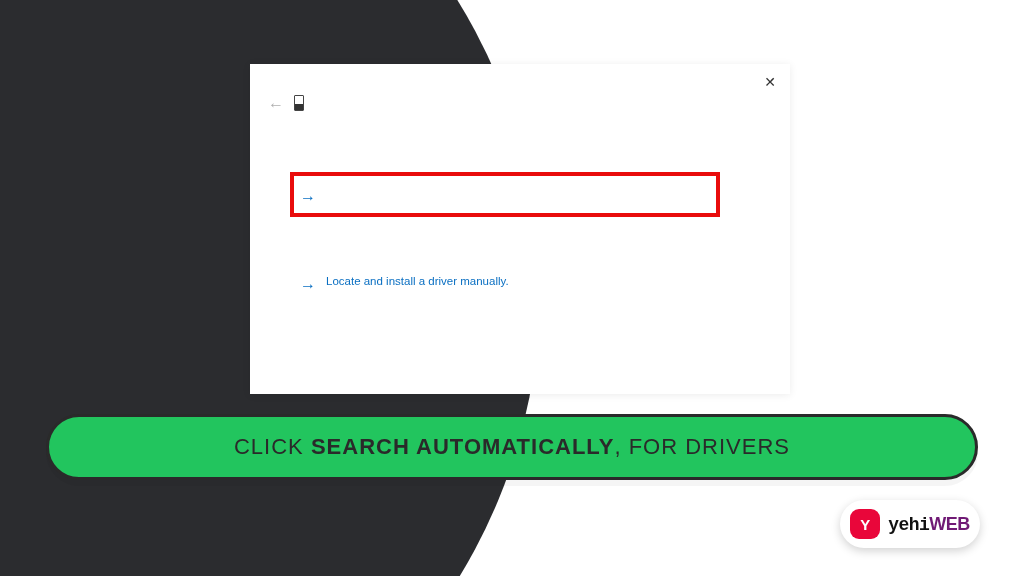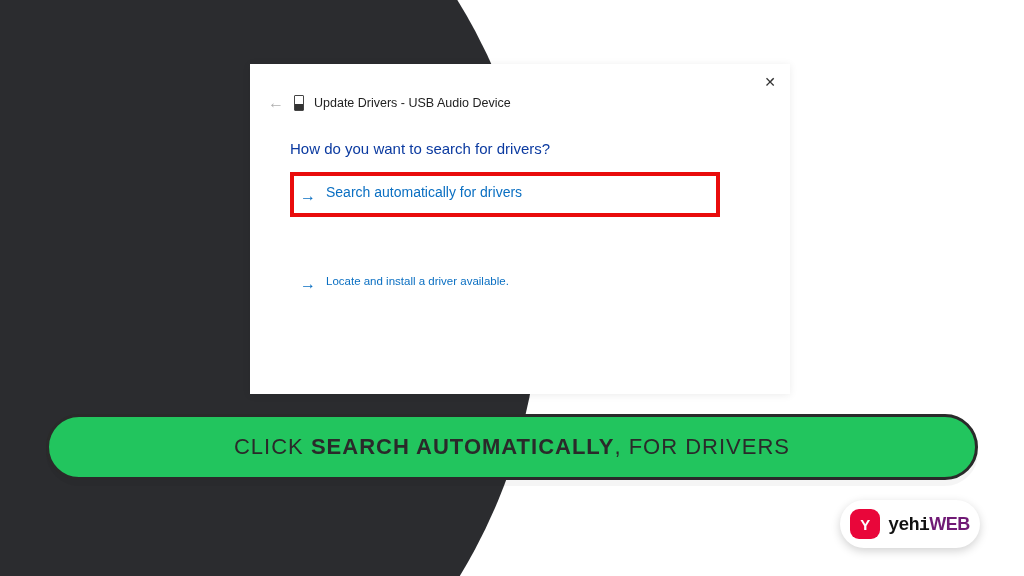--- a/index.html
+++ b/index.html
@@ -198,39 +198,36 @@
 <body>
 
 <div class="bg-shape"></div>
 
 <div class="dialog">
   <span class="close-x">✕</span>
 
   <div class="dialog-header">
     <span class="back-arrow">←</span>
     <span class="device-icon"></span>
-    <span class="dialog-title">Update Drivers - USB Audio Device</span>
-  </div>
-
-  <div class="dialog-question">How do you want to search for drivers?</div>
+  </div>
+
 
   <div class="option highlighted">
     <div class="option-inner">
       <span class="arrow-icon">→</span>
       <div class="option-text">
-        <div class="option-title">Search automatically for drivers</div>
       </div>
     </div>
   </div>
 
   <div class="option plain">
     <div class="option-inner">
       <span class="arrow-icon">→</span>
       <div class="option-text">
-        <div class="option-desc">Locate and install a driver available.</div>
+        <div class="option-desc">Locate and install a driver manually.</div>
       </div>
     </div>
   </div>
 </div>
 
 <div class="caption-bar">
   <div class="caption-text">
     <span>CLICK </span><span class="bold">SEARCH AUTOMATICALLY</span><span>, FOR DRIVERS</span>
   </div>
 </div>

